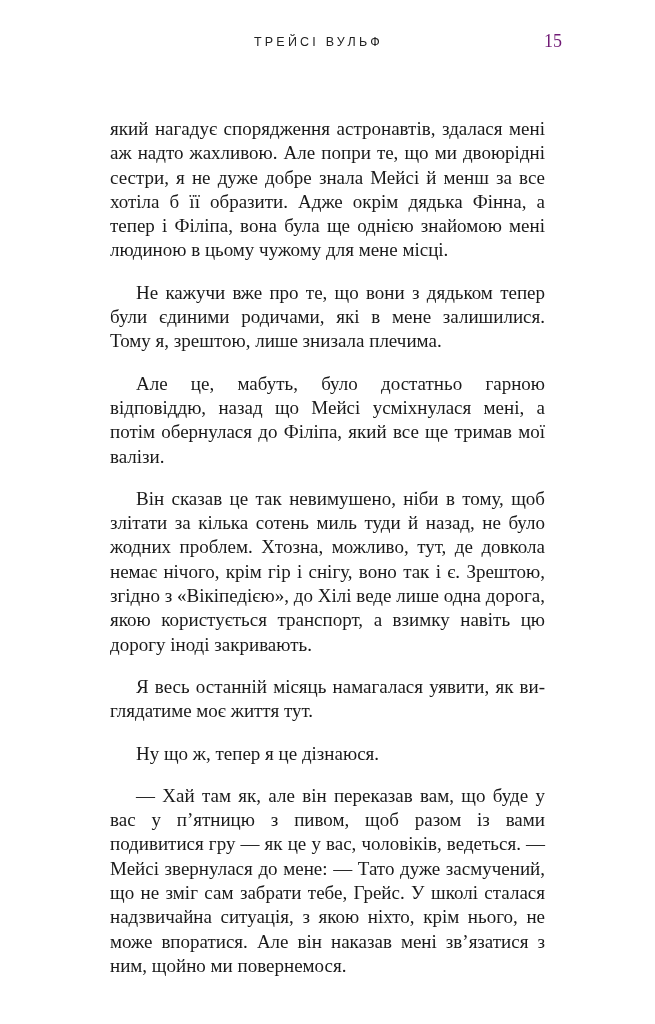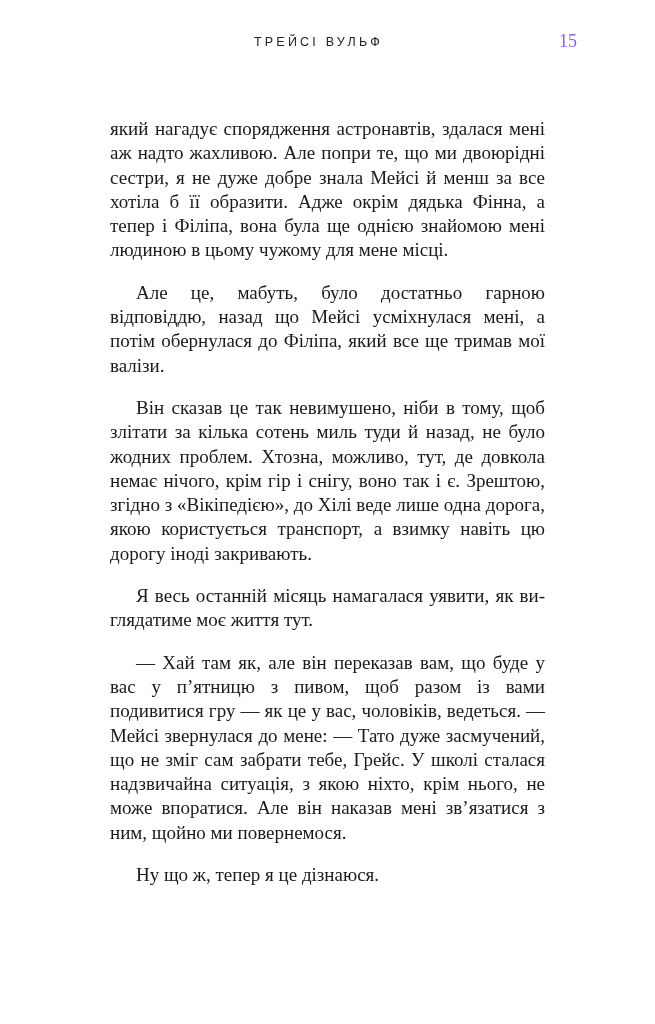--- a/index.html
+++ b/index.html
@@ -20,24 +20,24 @@
     top: 35px;
     left: 254px;
     font-family: "Liberation Sans", "DejaVu Sans", sans-serif;
     font-size: 12.5px;
     letter-spacing: 3.2px;
     color: #222;
   }
   .page-number {
     position: absolute;
     top: 31px;
-    left: 559px;
+    left: 544px;
     font-family: "Liberation Serif", serif;
     font-size: 18px;
-    color: #8b5cf6;
+    color: #701a75;
   }
   .text-block {
     position: absolute;
     top: 99px;
     left: 92px;
     width: 471px;
     font-family: "Liberation Serif", serif;
     font-size: 19px;
     line-height: 24.3px;
     text-align: justify;
@@ -53,19 +53,20 @@
 </style>
 </head>
 <body>
 
 <div>
   <div class="running-head">ТРЕЙСІ ВУЛЬФ</div>
   <div class="page-number">15</div>
 
   <div class="text-block">
     <p class="para no-indent">який нагадує спорядження астронавтів, здалася мені аж надто жахливою. Але попри те, що ми двоюрідні сестри, я не дуже добре знала Мейсі й менш за все хотіла б її образити. Адже окрім дядька Фінна, а тепер і Філіпа, вона була ще однією знайомою мені людиною в цьому чужому для мене місці.</p>
+    <p class="para">Не кажучи вже про те, що вони з дядьком тепер були єдиними родичами, які в мене залишилися. Тому я, зрештою, лише знизала плечима.</p>
     <p class="para">Але це, мабуть, було достатньо гарною відповіддю, назад що Мейсі усміхнулася мені, а потім обернулася до Філіпа, який все ще тримав мої валізи.</p>
     <p class="para">Він сказав це так невимушено, ніби в тому, щоб злітати за кілька сотень миль туди й назад, не було жодних проблем. Хтозна, можливо, тут, де довкола немає нічого, крім гір і снігу, воно так і є. Зрештою, згідно з «Вікіпедією», до Хілі веде лише одна дорога, якою користується транспорт, а взимку навіть цю дорогу іноді закривають.</p>
     <p class="para">Я весь останній місяць намагалася уявити, як ви­глядатиме моє життя тут.</p>
+    <p class="para">Ну що ж, тепер я це дізнаюся.</p>
     <p class="para">— Хай там як, але він переказав вам, що буде у вас у п’ятницю з пивом, щоб разом із вами подивитися гру — як це у вас, чоловіків, ведеться. — Мейсі зверну­лася до мене: — Тато дуже засмучений, що не зміг сам забрати тебе, Грейс. У школі сталася надзвичайна ситуація, з якою ніхто, крім нього, не може впорати­ся. Але він наказав мені зв’язатися з ним, щойно ми повернемося.</p>
-    <p class="para">Ну що ж, тепер я це дізнаюся.</p>
   </div>
 </div>
 
 </body></html>

